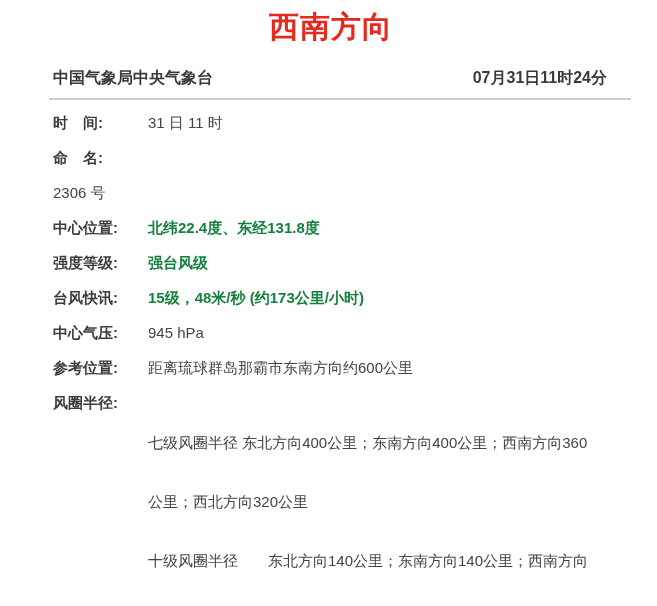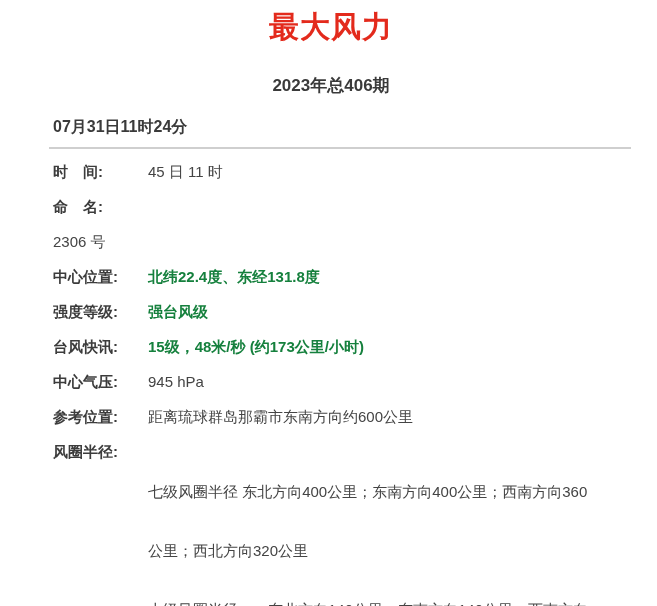--- a/index.html
+++ b/index.html
@@ -55,33 +55,33 @@
   .red { color: #15803d; font-weight: 700; }
   .block { margin-bottom: 13px; }
   .block .line { line-height: 19px; white-space: pre; }
 </style>
 </head>
 <body>
 
 <div class="page">
   <div class="doc">
 
-    <div class="title">最大风力</div>
+    <div class="title">西南方向</div>
 
-    <div class="issue">2023年总406期</div>
 
     <div class="masthead">
+      <span>中国气象局中央气象台</span>
       <span>07月31日11时24分</span>
     </div>
 
     <div class="rows">
 
       <div class="row">
         <span class="row-label">时　间:</span>
-        <span class="row-value">45 日 11 时</span>
+        <span class="row-value">31 日 11 时</span>
       </div>
 
       <div class="row">
         <span class="row-label">命　名:</span>
       </div>
 
       <div class="row">
         <span class="row-value">2306 号</span>
       </div>
 

